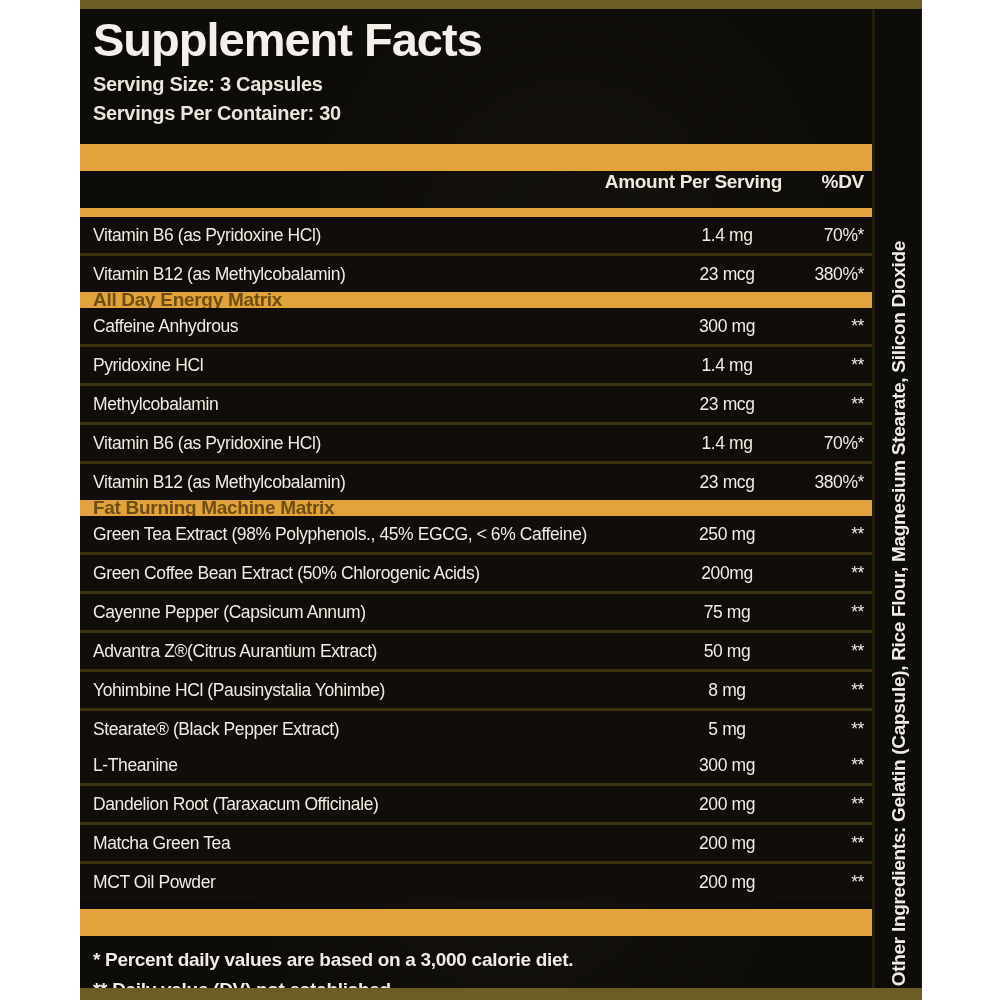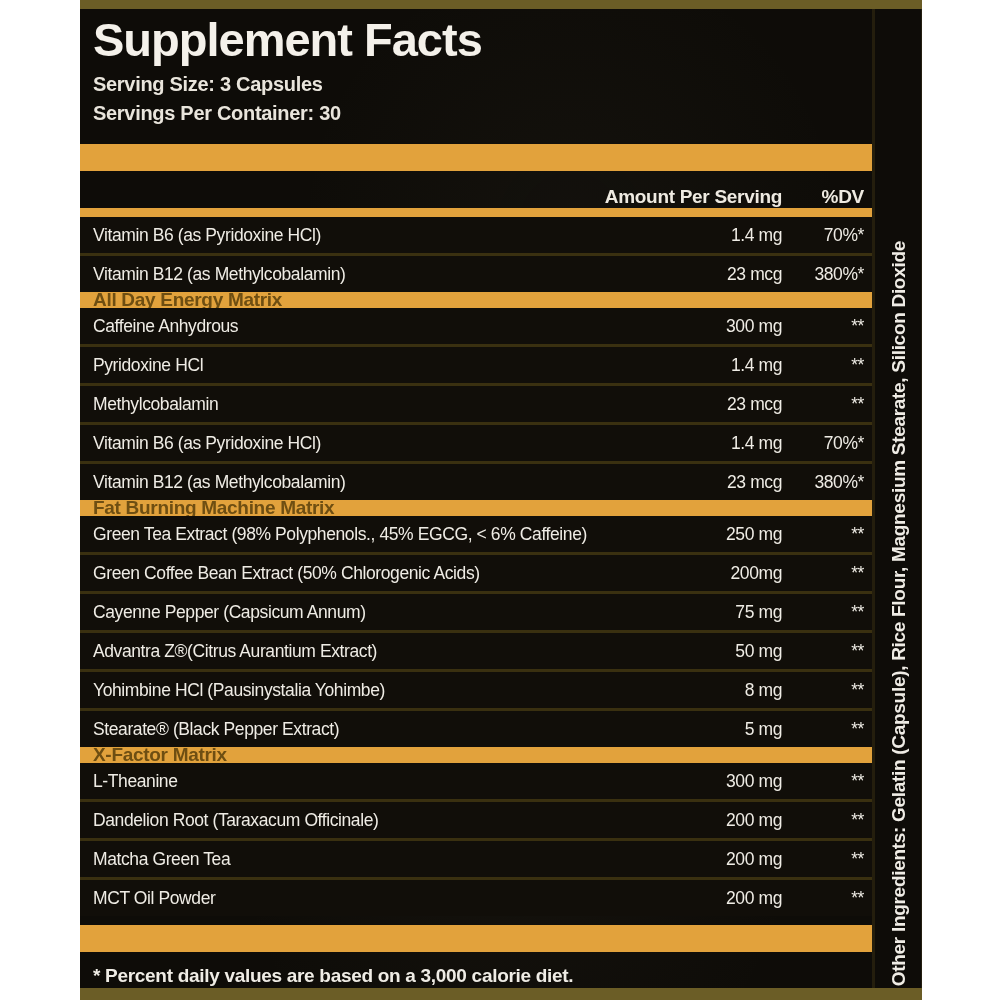--- a/index.html
+++ b/index.html
@@ -32,37 +32,37 @@
   .head h1{
     margin:0 0 6px 0;font-size:47px;line-height:1.05;font-weight:bold;
     letter-spacing:-1px;color:#f4f1ea;
   }
   .head .sub{font-size:20px;font-weight:bold;letter-spacing:-0.3px;line-height:1.45;color:#e9e5dc;}
   .gold{background:var(--gold,#e2a23c);flex:0 0 auto;}
   .gold.thick{height:27px;}
   .gold.thin{height:9px;}
   .gold.band-bottom{height:27px;margin-top:9px;}
   .colhead{
-    height:37px;flex:0 0 auto;display:flex;align-items:flex-end;
+    height:37px;flex:0 0 auto;display:flex;align-items:flex-start;
     color:#eeeae1;font-size:19px;font-weight:bold;letter-spacing:-0.3px;
     padding:0 8px 0 13px;
   }
   .colhead .name{flex:1 1 auto;}
   .colhead .amt{flex:0 0 auto;text-align:right;}
   .colhead .dv{flex:0 0 82px;text-align:right;}
   .rows{flex:0 0 auto;display:flex;flex-direction:column;}
   .row{display:flex;align-items:center;padding:0 8px 0 13px;flex:0 0 auto;}
   .row.ing{
     height:36px;border-top:3px solid var(--sep,#3a3010);
     color:var(--text,#efece5);font-size:17.5px;font-weight:normal;letter-spacing:-0.4px;
     background:#110e09;
   }
   .row.ing:first-child{border-top:none;}
   .row.ing .name{flex:1 1 auto;white-space:nowrap;overflow:hidden;}
-  .row.ing .amt{flex:0 0 110px;text-align:right;white-space:nowrap;}
+  .row.ing .amt{flex:0 0 110px;text-align:center;white-space:nowrap;}
   .row.ing .dv{flex:0 0 82px;text-align:right;white-space:nowrap;}
   .row.section{
     height:16px;background:var(--gold,#e2a23c);
     color:var(--sectext,#6e4e12);font-size:19px;font-weight:bold;letter-spacing:-0.3px;
   }
   .foot{
     padding:9px 12px 6px 13px;color:var(--text,#efece5);
     font-size:19px;font-weight:bold;letter-spacing:-0.3px;line-height:1.55;
   }
   .other-col{
@@ -174,23 +174,20 @@
     <span class="amt">8 mg</span>
     <span class="dv">**</span>
   </div>
 
   <div class="row ing">
     <span class="name">Stearate® (Black Pepper Extract)</span>
     <span class="amt">5 mg</span>
     <span class="dv">**</span>
   </div>
 
-  <div class="row section">
-    <span class="sec-name">X-Factor Matrix</span>
-  </div>
 
   <div class="row ing" style="border-top: none;">
     <span class="name">L-Theanine</span>
     <span class="amt">300 mg</span>
     <span class="dv">**</span>
   </div>
 
   <div class="row ing">
     <span class="name">Dandelion Root (Taraxacum Officinale)</span>
     <span class="amt">200 mg</span>

